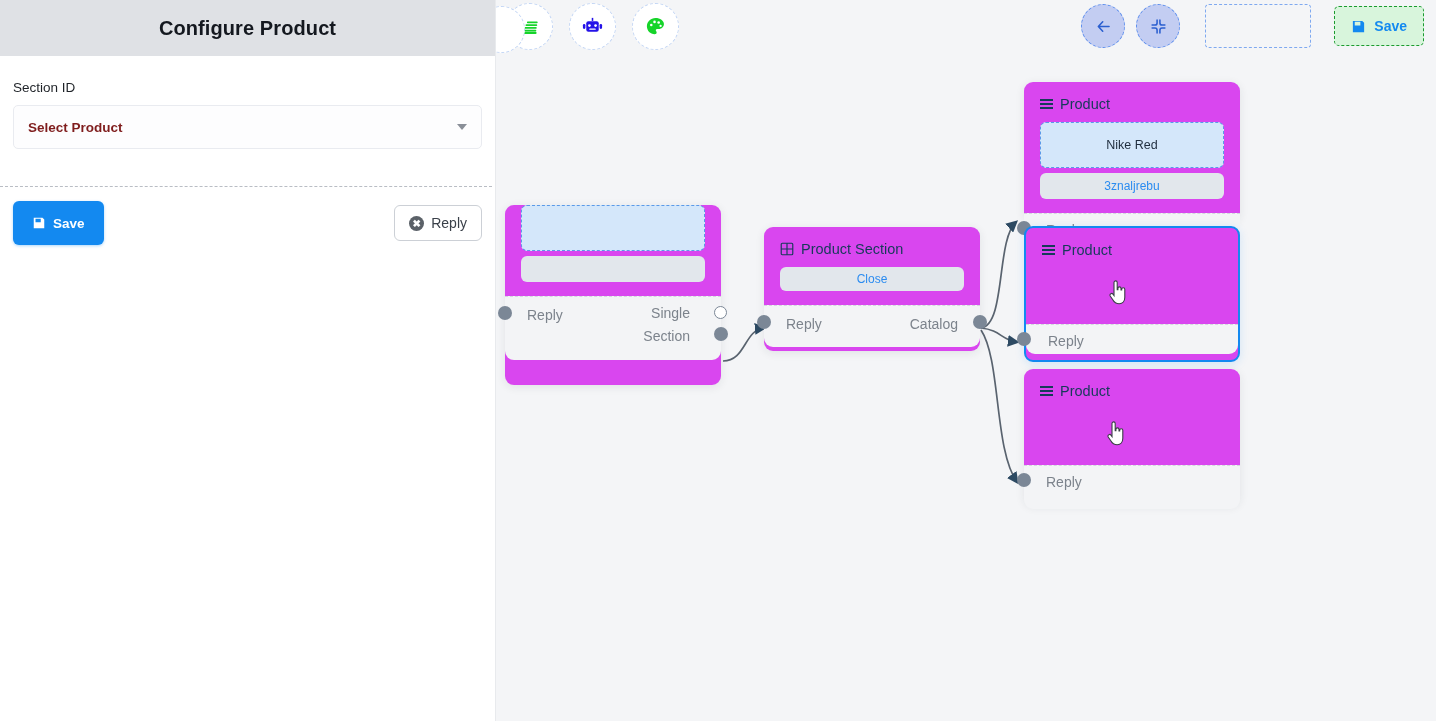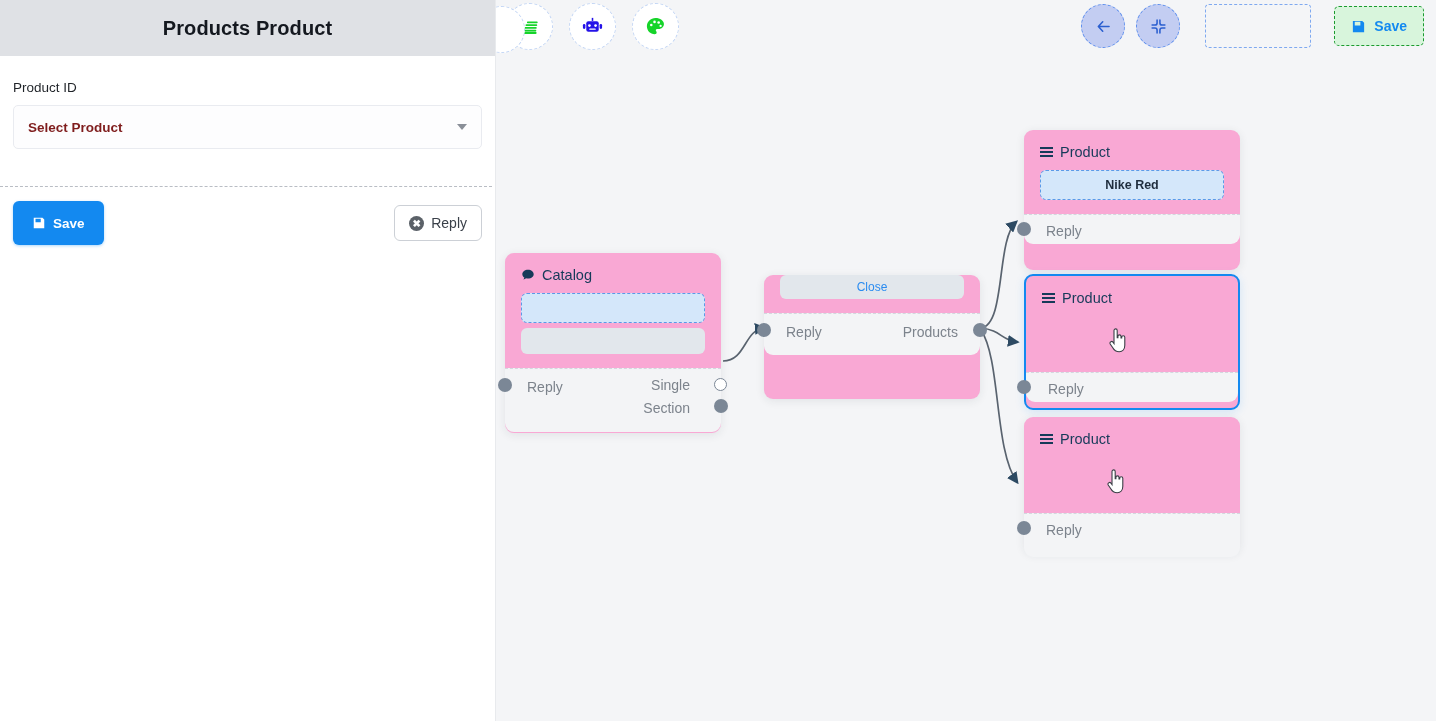--- a/index.html
+++ b/index.html
@@ -128,24 +128,23 @@
     border: 1px dashed #1b9b2f;
     border-radius: 5px;
     color: #1389f0; font-size: 14px; font-weight: 600;
     display: inline-flex; align-items: center; gap: 8px;
     cursor: pointer;
   }
 
   
   .node {
     position: absolute;
-    background: #f9a8d4;
+    background: #d946ef;
     border-radius: 9px;
     box-shadow: 0 2px 10px rgba(30,40,60,.09);
-    margin-top: 48px;
   }
   .node-selected {
     border: 2px solid #1389f0;
     box-shadow: 0 2px 10px rgba(19,137,240,.15);
   }
   .node-head {
     display: flex; align-items: center; gap: 7px;
     padding: 14px 16px 10px 16px;
     font-size: 14.5px; color: #163a59; font-weight: 500;
   }
@@ -159,23 +158,23 @@
     min-height: 28px;
   }
   .port-label {
     position: absolute; font-size: 14px; color: #7c838c;
     white-space: nowrap;
   }
   .blk-dashed {
     border: 1px dashed #5b9ae8;
     background: #d4e7fa;
     border-radius: 6px;
-    height: 30px;
-    display: flex; align-items: center; justify-content: center;
-    font-size: 12.5px; color: #1f2d3d; font-weight: bold;
+    height: 46px;
+    display: flex; align-items: center; justify-content: center;
+    font-size: 12.5px; color: #1f2d3d; font-weight: normal;
   }
   .blk-gray {
     background: #e2e7ec;
     border-radius: 6px;
     height: 26px; margin-top: 5px;
     display: flex; align-items: center; justify-content: center;
     font-size: 12px; color: #2b8cf0;
   }
   .blk-demo {
     background: #e2e7ec;
@@ -202,25 +201,25 @@
     border: 1.6px solid #7b8796;
   }
 </style>
 </head>
 <body>
 
 <div class="app">
 
   <aside class="side-panel">
     <div class="panel-header">
-      <div class="panel-title">Products Product</div>
+      <div class="panel-title">Configure Product</div>
     </div>
 
     <div class="panel-body">
-      <div class="field-label">Product ID</div>
+      <div class="field-label">Section ID</div>
       <div class="select-box">
         <span class="select-value">Select Product</span>
         <span class="caret"></span>
       </div>
     </div>
 
     <div class="panel-divider"></div>
 
     <div class="panel-actions">
       <button class="btn btn-save-primary">
@@ -312,65 +311,67 @@
       <path d="M227,361 C250,361 248,330 268,328" fill="none" stroke="#59636f" stroke-width="1.7" marker-end="url(#arw)"></path>
 
       <path d="M485,328 C510,325 500,240 520,222" fill="none" stroke="#59636f" stroke-width="1.7" marker-end="url(#arw)"></path>
 
       <path d="M485,328 C505,330 505,340 521,342" fill="none" stroke="#59636f" stroke-width="1.7" marker-end="url(#arw)"></path>
 
       <path d="M485,330 C505,360 498,450 521,482" fill="none" stroke="#59636f" stroke-width="1.7" marker-end="url(#arw)"></path>
     </svg>
 
     <div class="node" style="left:9px; top:205px; width:216px; height:180px;">
-      <div class="node-head">
-        <span class="ico">
-          <svg width="14" height="14" viewBox="0 0 16 16" fill="#163a59">
-            <path d="M8 2C4.4 2 1.5 4.2 1.5 7c0 1.5.9 2.9 2.3 3.8-.1.8-.5 1.6-1.1 2.2 1.2-.2 2.3-.7 3.1-1.3.7.2 1.4.3 2.2.3 3.6 0 6.5-2.2 6.5-5S11.6 2 8 2z"></path>
-          </svg>
-        </span>
-        <span>Catalog</span>
-      </div>
       <div class="node-body">
         <div class="blk-dashed"></div>
         <div class="blk-gray"></div>
       </div>
       <div class="node-foot" style="height:64px;">
         <span class="port-label" style="left:22px; top:10px;">Reply</span>
         <span class="port-label" style="right:31px; top:8px;">Single</span>
         <span class="port-label" style="right:31px; top:31px;">Section</span>
         <span class="port-dot" style="left:-7px; top:9px;"></span>
         <span class="port-ring" style="right:-6px; top:9px;"></span>
         <span class="port-dot" style="right:-7px; top:30px;"></span>
       </div>
     </div>
 
     <div class="node" style="left:268px; top:227px; width:216px; height:124px;">
+      <div class="node-head">
+        <span class="ico">
+          <svg width="14" height="14" viewBox="0 0 16 16" fill="none" stroke="#163a59" stroke-width="1.3">
+            <rect x="1.4" y="1.4" width="13.2" height="13.2" rx="1.2"></rect>
+            <path d="M1.4 8h13.2M8 1.4v13.2"></path>
+          </svg>
+        </span>
+        <span>Product Section</span>
+      </div>
       <div class="node-body">
         <div class="blk-demo">Close</div>
       </div>
       <div class="node-foot" style="height:42px;">
         <span class="port-label" style="left:22px; top:10px;">Reply</span>
-        <span class="port-label" style="right:22px; top:10px;">Products</span>
+        <span class="port-label" style="right:22px; top:10px;">Catalog</span>
         <span class="port-dot" style="left:-7px; top:9px;"></span>
         <span class="port-dot" style="right:-7px; top:9px;"></span>
       </div>
     </div>
 
     <div class="node" style="left:528px; top:82px; width:216px; height:140px;">
       <div class="node-head">
         <span class="hamb">
             <i></i>
             <i></i>
             <i></i>
           </span>
         <span>Product</span>
       </div>
       <div class="node-body">
         <div class="blk-dashed">Nike Red</div>
+        <div class="blk-gray">3znaljrebu</div>
       </div>
       <div class="node-foot" style="height:30px;">
         <span class="port-label" style="left:22px; top:8px;">Reply</span>
         <span class="port-dot" style="left:-7px; top:7px;"></span>
       </div>
     </div>
 
     <div class="node node-selected" style="left:528px; top:226px; width:216px; height:136px;">
       <div class="node-head">
         <span class="hamb">

